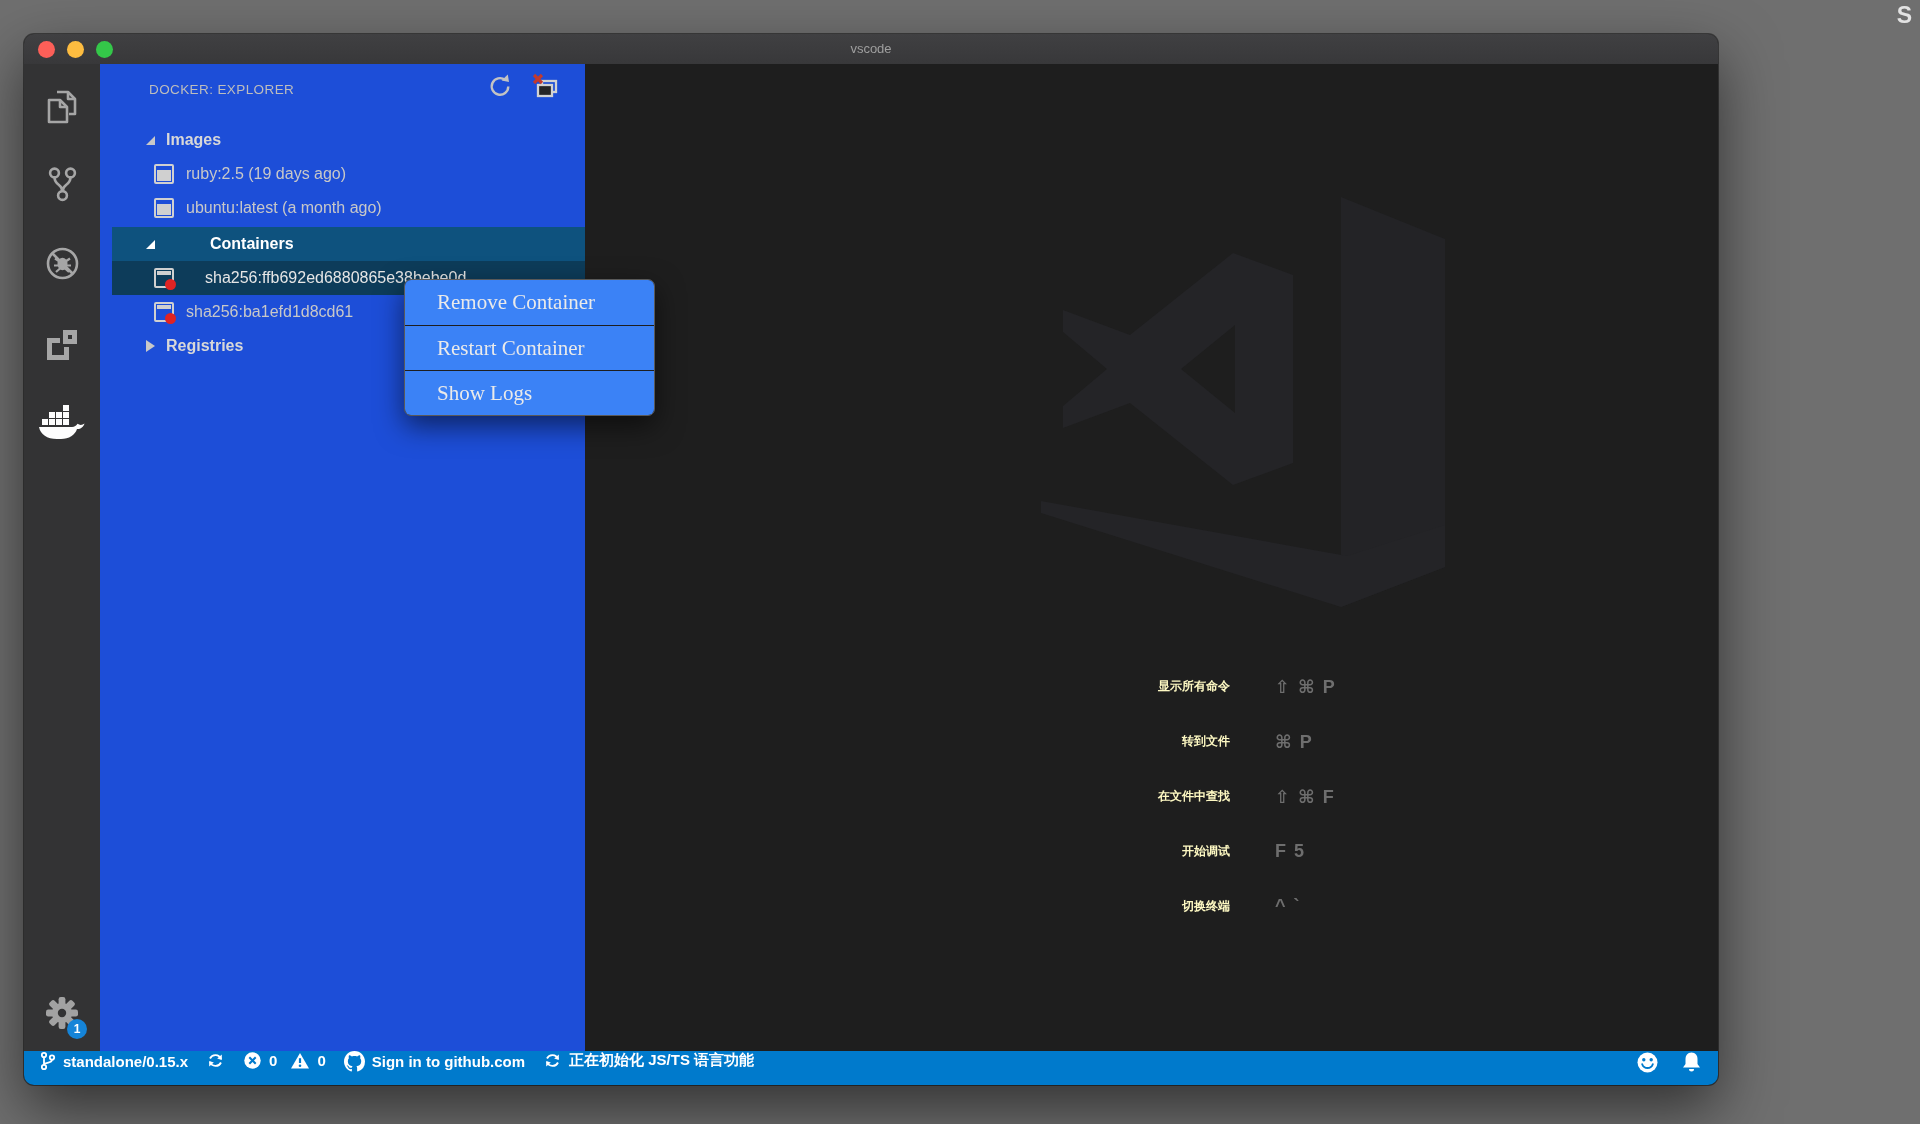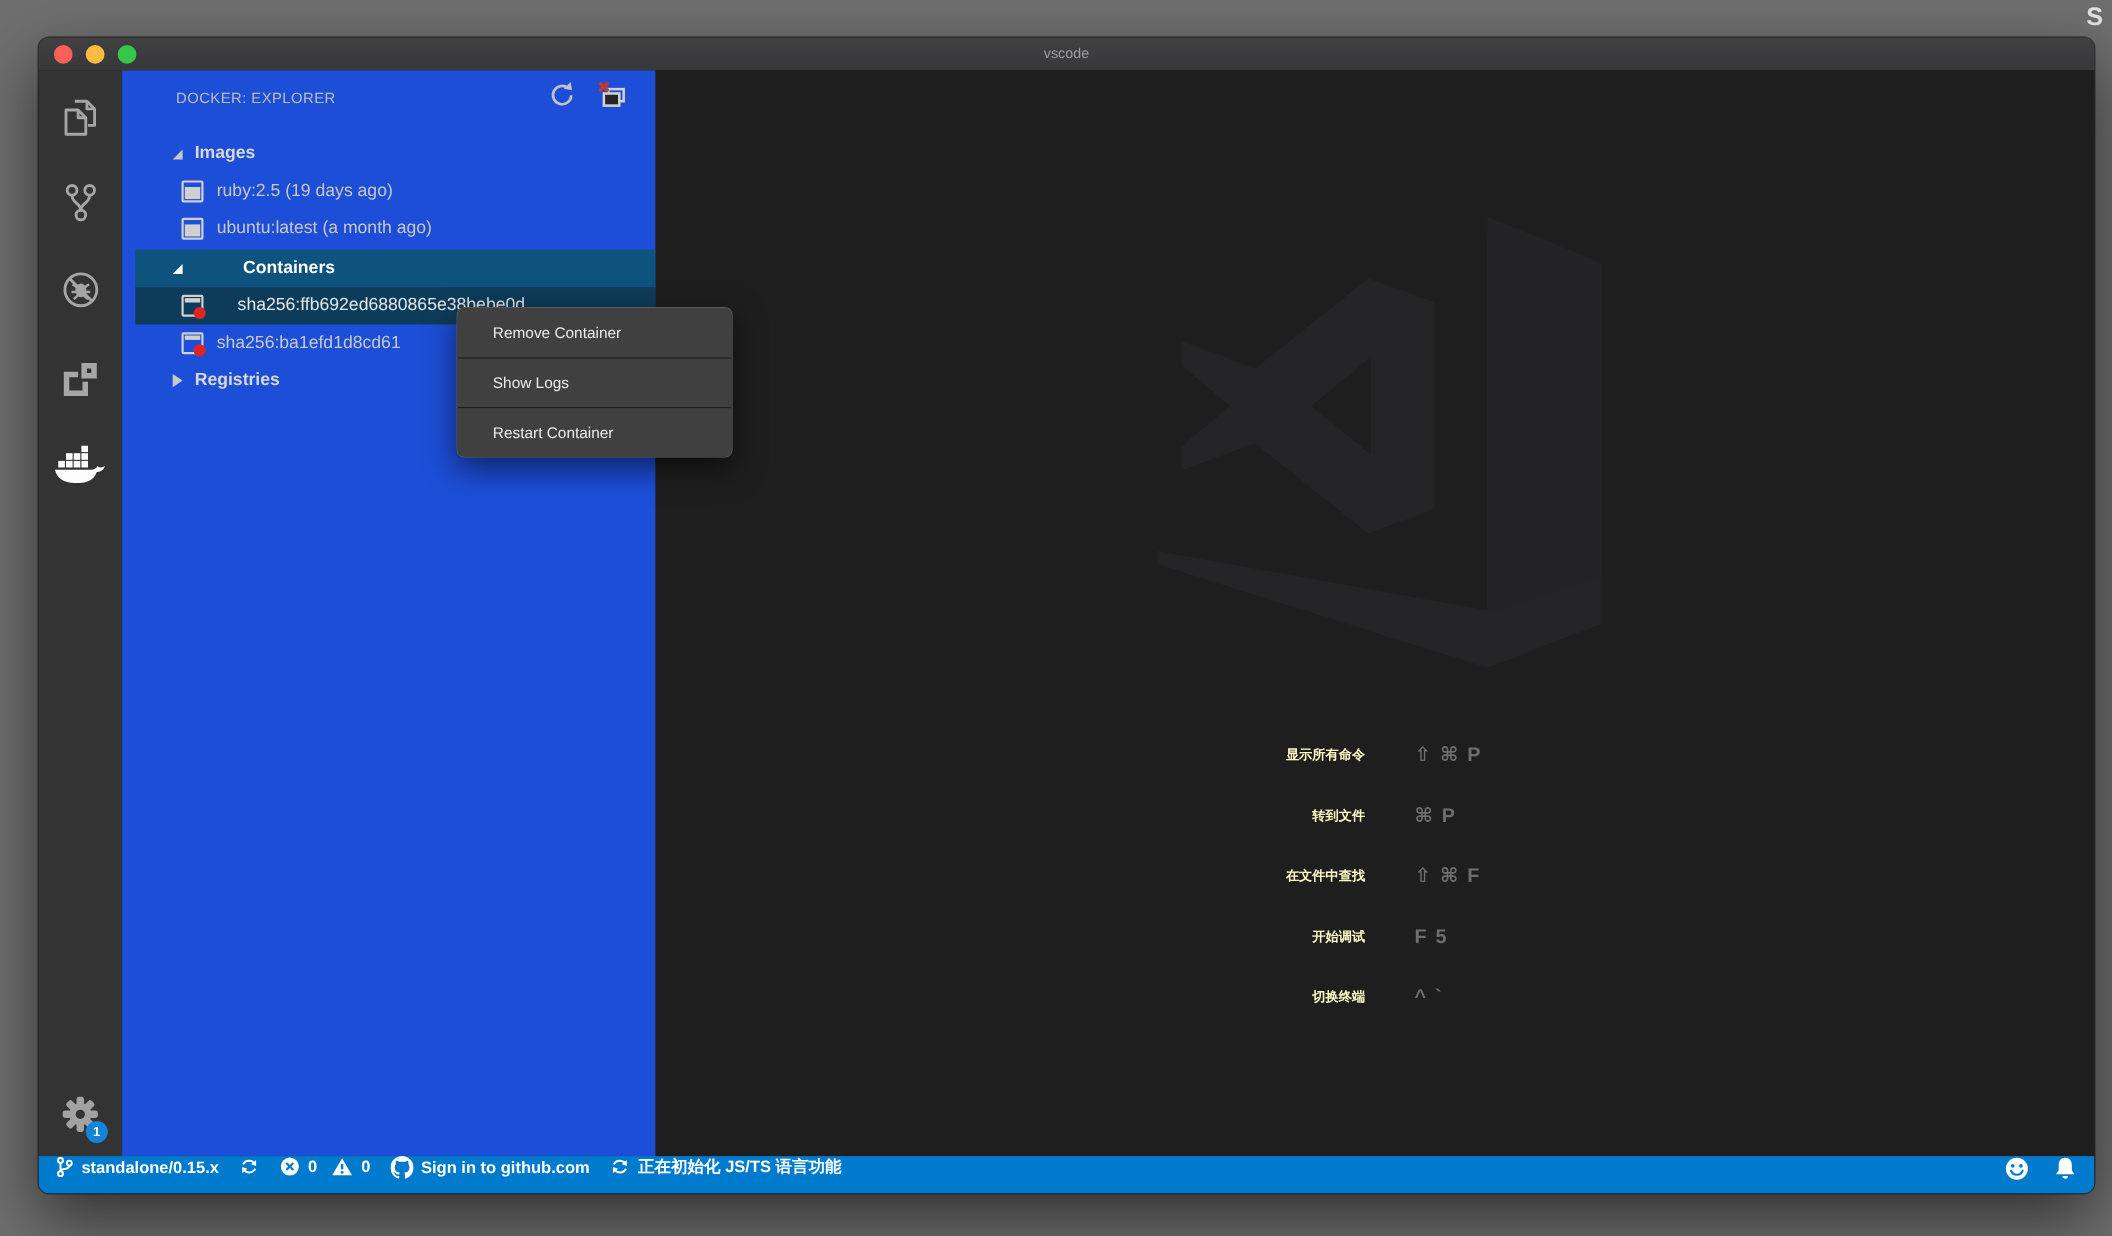--- a/index.html
+++ b/index.html
@@ -1,21 +1,21 @@
 <!DOCTYPE html>
 <html><head>
 <meta charset="utf-8">
 <style>
   * { margin:0; padding:0; box-sizing:border-box; }
   html,body { width:1920px; height:1124px; overflow:hidden; }
   body { background:#6f6f6f; font-family:"Liberation Sans","DejaVu Sans",sans-serif; position:relative; }
 
   .desktop-text { position:absolute; top:2px; right:8px; font-size:23px; font-weight:700; color:#e3e3e3; }
 
-  .window { position:absolute; left:35px; top:34px; width:1869px; height:1051px; border-radius:10px;
+  .window { position:absolute; left:24px; top:34px; width:1694px; height:1051px; border-radius:10px;
             overflow:hidden; background:#1e1e1e; box-shadow:0 24px 60px rgba(0,0,0,.55), 0 0 0 1px rgba(0,0,0,.45); }
 
   
   .titlebar { position:absolute; top:0; left:0; right:0; height:30px;
               background:linear-gradient(#404042,#38383a); }
   .traffic  { position:absolute; left:14px; top:0; height:30px; display:flex; align-items:center; gap:12px; }
   .tl { width:17px; height:17px; border-radius:50%; }
   .tl.red    { background:#fc5f58; }
   .tl.yellow { background:#fdbc40; }
   .tl.green  { background:#34c749; }
@@ -64,21 +64,21 @@
   .watermark { position:absolute; left:450px; top:131px; }
   .shortcuts { position:absolute; left:300px; top:595px; }
   .sc-row { height:55px; display:flex; align-items:center; }
   .sc-label { width:345px; text-align:right; color:#fef9c3; font-size:12px; font-weight:700; }
   .sc-keys { margin-left:45px; width:210px; color:#6e6e6e; font-size:18px; font-weight:600; letter-spacing:1.5px; }
 
   
   .context-menu { position:absolute; left:380px; top:245px; width:251px; background:#2c2c2e;
                   border:1px solid #595959; border-radius:7px; overflow:hidden; z-index:50;
                   box-shadow:0 10px 28px rgba(0,0,0,.55); }
-  .menu-item { height:45px; line-height:45px; padding-left:32px; font-size:14px; color:#eaeaea; background:#404040; }
+  .menu-item { height:45px; line-height:45px; padding-left:32px; font-size:21px; color:#eaeaea; background:#3b82f6;font-family:Liberation Serif, serif; }
   .menu-item + .menu-item { border-top:1px solid #1e1e1f; }
 
   
   .statusbar { position:absolute; bottom:0; left:0; right:0; height:34px; background:#007acc;
                display:flex; align-items:flex-start; padding:0 16px; gap:18px; color:#fff;
                font-size:15px; font-weight:600; }
   .sb-item { display:flex; align-items:center; gap:7px; white-space:nowrap; }
   .sb-right { margin-left:auto; display:flex; align-items:center; gap:22px; }
   svg { display:block; }
 </style>
@@ -273,22 +273,22 @@
         <div class="sc-row">
           <span class="sc-label">切换终端</span>
           <span class="sc-keys">^ `</span>
         </div>
       </div>
     </div>
   </div>
 
   <div class="context-menu">
     <div class="menu-item">Remove Container</div>
+    <div class="menu-item">Restart Container</div>
     <div class="menu-item">Show Logs</div>
-    <div class="menu-item">Restart Container</div>
   </div>
 
   <div class="statusbar">
     <div class="sb-item">
       <span>
         <svg width="16" height="20" viewBox="0 0 16 20">
           <g fill="none" stroke="#fff" stroke-width="1.8">
             <circle cx="4" cy="4" r="2.2"></circle>
               <circle cx="4" cy="16" r="2.2"></circle>
               <circle cx="12" cy="6.5" r="2.2"></circle>

